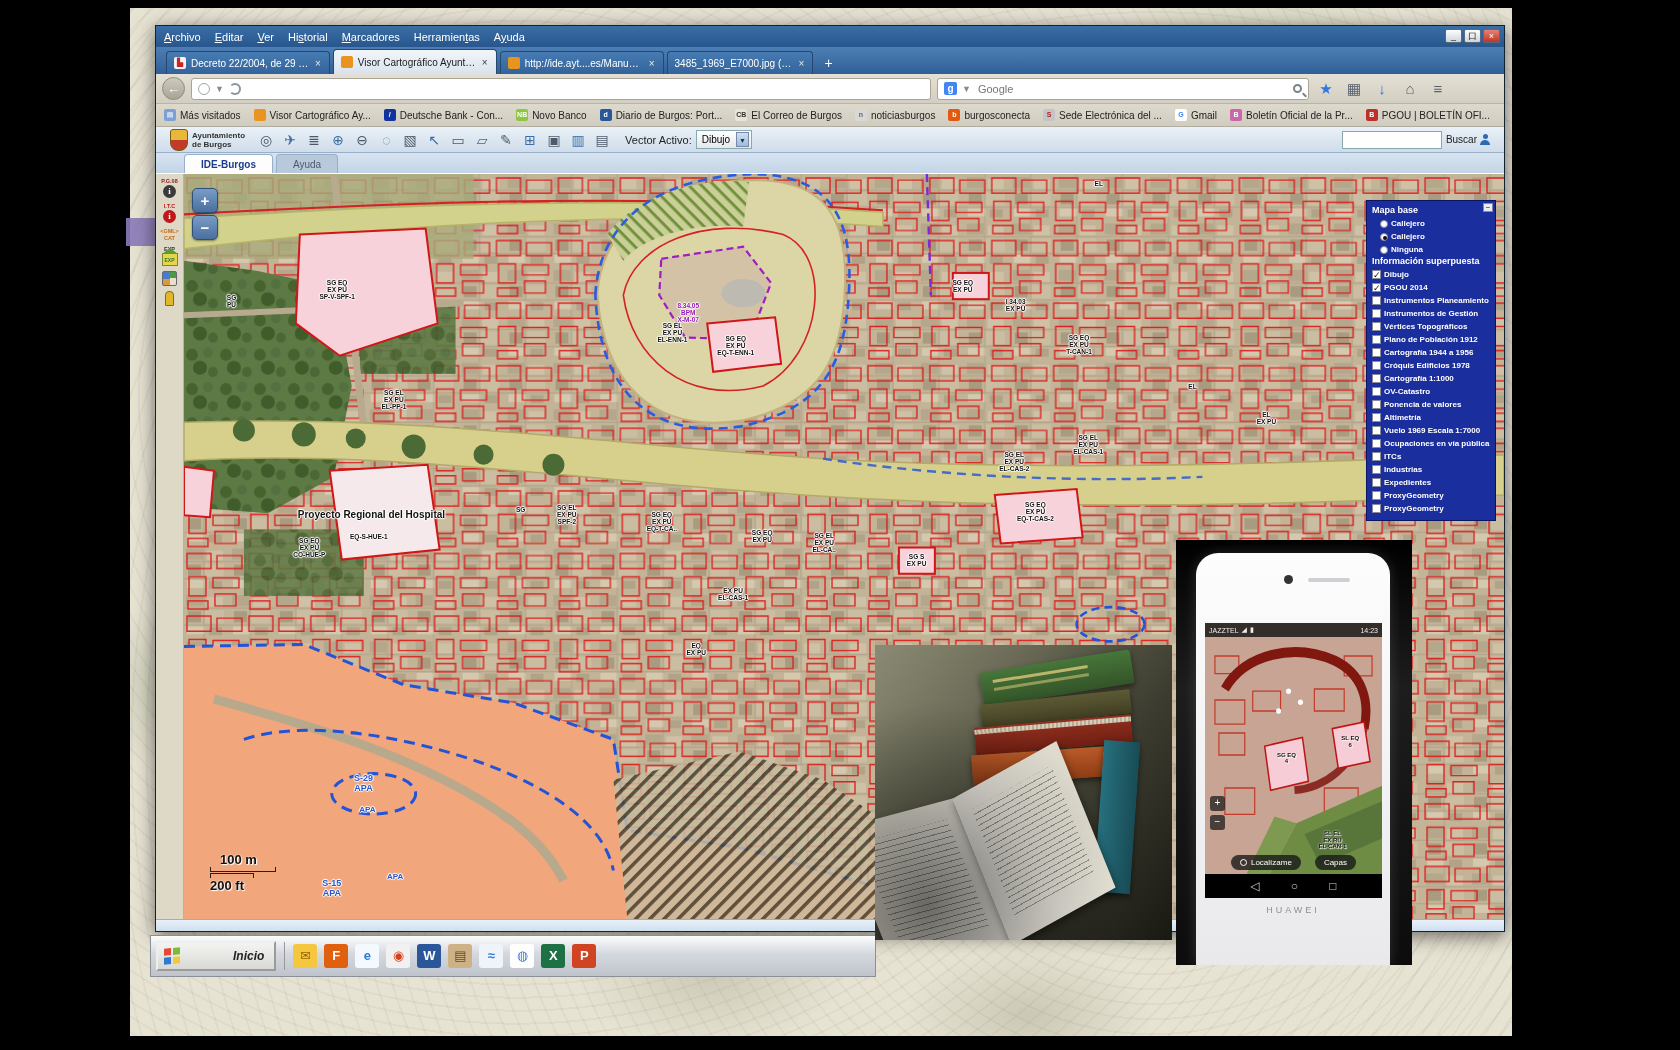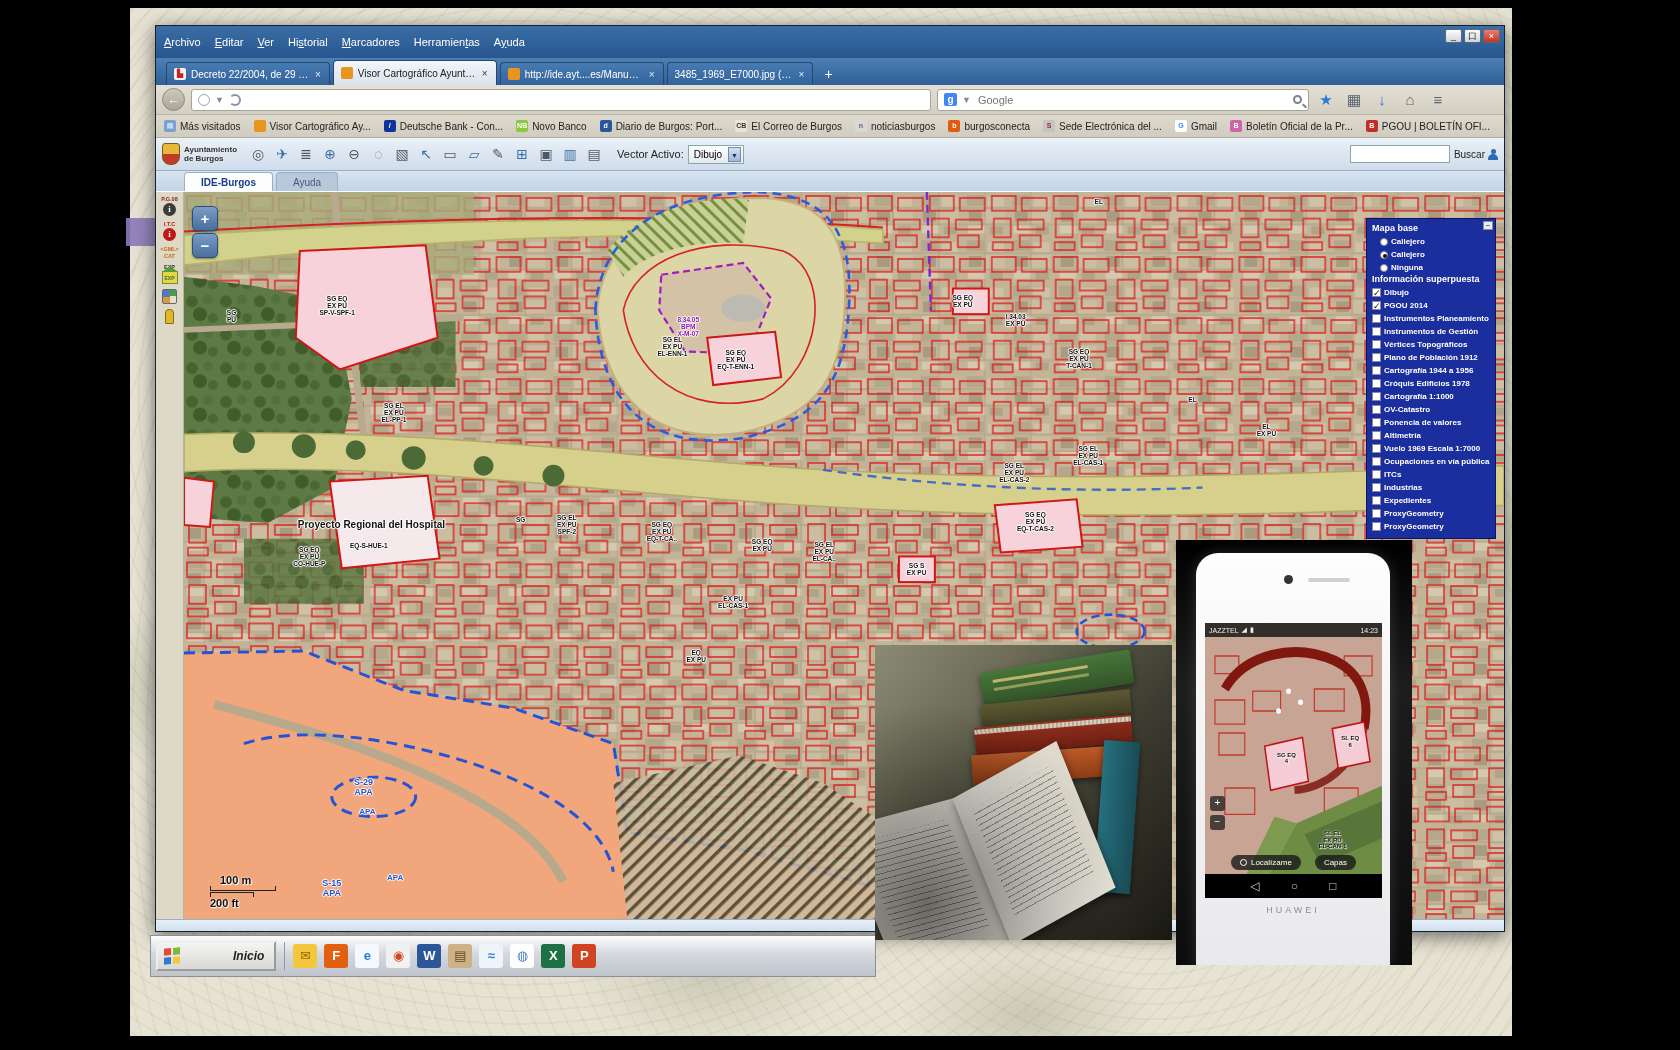--- a/index.html
+++ b/index.html
@@ -14,21 +14,21 @@
       radial-gradient(ellipse 250px 140px at 6% 66%, rgba(118,128,98,.30), transparent 62%),
       radial-gradient(ellipse 220px 120px at 42% 94%, rgba(148,152,122,.32), transparent 62%),
       radial-gradient(ellipse 200px 110px at 65% 98%, rgba(128,132,102,.28), transparent 62%),
       repeating-radial-gradient(circle at 28% 38%, rgba(118,108,88,.07) 0 2px, transparent 2px 13px),
       repeating-radial-gradient(circle at 74% 72%, rgba(108,118,88,.07) 0 2px, transparent 2px 15px);}
   #bg-artifact{position:absolute;left:126px;top:218px;width:32px;height:28px;background:#8a7ab8;opacity:.9;}
   
   #browser{position:absolute;left:155px;top:25px;width:1350px;height:907px;box-shadow:0 4px 18px rgba(0,0,0,.55);
     border:1px solid #123;display:flex;flex-direction:column;background:#d8d4c8;}
   
-  #menubar{height:32px;background:linear-gradient(#3a6ea5,#28568e);display:flex;align-items:center;padding-left:8px;position:relative;}
+  #menubar{height:21px;background:linear-gradient(#3a6ea5,#28568e);display:flex;align-items:center;padding-left:8px;position:relative;}
   .menu-item{color:#fff;font-size:11px;margin-right:14px;cursor:default;}
   .menu-item u{text-decoration:underline;}
   #win-controls{position:absolute;right:4px;top:3px;display:flex;gap:2px;}
   .winbtn{width:17px;height:14px;background:linear-gradient(#fdfdfd,#cfd4da);border:1px solid #5a6a7a;border-radius:2px;
     font-size:9px;line-height:12px;text-align:center;color:#222;}
   .winbtn.close{background:linear-gradient(#e98072,#c33422);color:#fff;}
   
   #tabbar{height:27px;background:linear-gradient(#4d7fb5,#2f5f96);display:flex;align-items:flex-end;padding-left:10px;}
   .btab{height:23px;display:flex;align-items:center;gap:5px;padding:0 7px;margin-right:3px;max-width:168px;
     background:linear-gradient(#477bb2,#33639b);border:1px solid #24486f;border-bottom:none;border-radius:4px 4px 0 0;color:#fff;}
@@ -52,21 +52,21 @@
   .mag{width:9px;height:9px;border:2px solid #7a828e;border-radius:50%;position:relative;}
   .mag::after{content:"";position:absolute;left:7px;top:8px;width:5px;height:2px;background:#7a828e;transform:rotate(45deg);}
   .nav-ic{font-size:15px;color:#5a626e;width:22px;text-align:center;}
   .nav-ic.star{color:#2f7ae0;}
   .nav-ic.dl{color:#2f7ae0;font-weight:bold;}
   
   #bmbar{height:23px;background:linear-gradient(#ddd9cd,#d0ccc0);display:flex;align-items:center;padding:0 8px;gap:13px;overflow:hidden;border-bottom:1px solid #b0ac9f;}
   .bm{display:flex;align-items:center;gap:4px;white-space:nowrap;}
   .bm .label{font-size:10px;color:#222;}
   
-  #apptoolbar{height:33px;background:linear-gradient(#eaf1f8,#cfdcea);border-bottom:1px solid #9ab0c8;display:flex;align-items:center;padding:0 6px;gap:4px;}
+  #apptoolbar{height:26px;background:linear-gradient(#eaf1f8,#cfdcea);border-bottom:1px solid #9ab0c8;display:flex;align-items:center;padding:0 14px;gap:4px;}
   #ayto-logo{display:flex;align-items:center;gap:4px;margin-right:6px;}
   #ayto-crest{width:18px;height:22px;background:linear-gradient(#e8b83a 50%,#c23b2a 50%);border:1.5px solid #7a5a18;border-radius:3px 3px 8px 8px;}
   .brand-txt{font-size:8px;line-height:9px;color:#333;font-weight:bold;}
   .tbi{width:22px;height:22px;text-align:center;font-size:14px;line-height:22px;color:#3a6ea5;border-radius:3px;}
   .tbi:nth-child(odd){color:#4a5a6a;}
   #vector-label{font-size:11px;color:#222;margin-left:8px;}
   #vector-select{height:19px;background:linear-gradient(#fff,#e4e8ee);border:1px solid #8aa;font-size:10px;display:flex;align-items:center;padding:0 2px 0 5px;gap:6px;}
   #vector-select .dd{width:13px;height:15px;background:linear-gradient(#cfe0f2,#9fbcd8);border:1px solid #78a;font-size:7px;text-align:center;line-height:15px;color:#235;}
   #appsearch{margin-left:auto;display:flex;align-items:center;gap:4px;}
   #appsearch input{width:100px;height:18px;border:1px solid #8aa;font-size:10px;padding:0 3px;}
@@ -92,21 +92,21 @@
   #mapsvg{position:absolute;left:0;top:0;width:100%;height:100%;}
   
   .mlabel{position:absolute;transform:translate(-50%,-50%);text-align:center;font-weight:bold;color:#111;
     font-size:6.5px;line-height:7px;white-space:nowrap;
     text-shadow:0 0 2px #fff,1px 0 1px #fff,-1px 0 1px #fff,0 1px 1px #fff,0 -1px 1px #fff;}
   
   #mapzoom{position:absolute;left:8px;top:14px;width:26px;display:flex;flex-direction:column;gap:2px;}
   .zbtn{height:25px;background:linear-gradient(#7a9cc6,#4a6f9e);border:1px solid #2c4f7c;border-radius:5px;color:#fff;
     font-size:15px;font-weight:bold;text-align:center;line-height:23px;box-shadow:0 1px 2px rgba(0,0,0,.4);}
   
-  #scalebar{position:absolute;left:26px;bottom:10px;color:#111;font-size:11px;font-weight:bold;
+  #scalebar{position:absolute;left:26px;bottom:26px;color:#111;font-size:13px;font-weight:bold;
     text-shadow:0 0 2px #fff,1px 1px 1px #fff;}
   #scalebar .bar{width:66px;height:5px;border:1.5px solid #222;border-top:none;}
   #scalebar .bar2{width:44px;height:5px;border:1.5px solid #222;border-bottom:none;margin-top:1px;}
   
   #layerpanel{position:absolute;right:8px;top:26px;width:130px;background:#1b2e9e;border:1px solid #0a1560;
     padding:4px 3px 5px 5px;color:#fff;}
   #layerpanel .ptitle{font-size:9px;font-weight:bold;margin-bottom:2px;}
   #panel-min{position:absolute;right:2px;top:2px;width:10px;height:9px;background:#e8ecf4;border:1px solid #889;
     color:#223;font-size:8px;line-height:7px;text-align:center;}
   .prow{display:flex;align-items:center;gap:3px;height:13px;}

